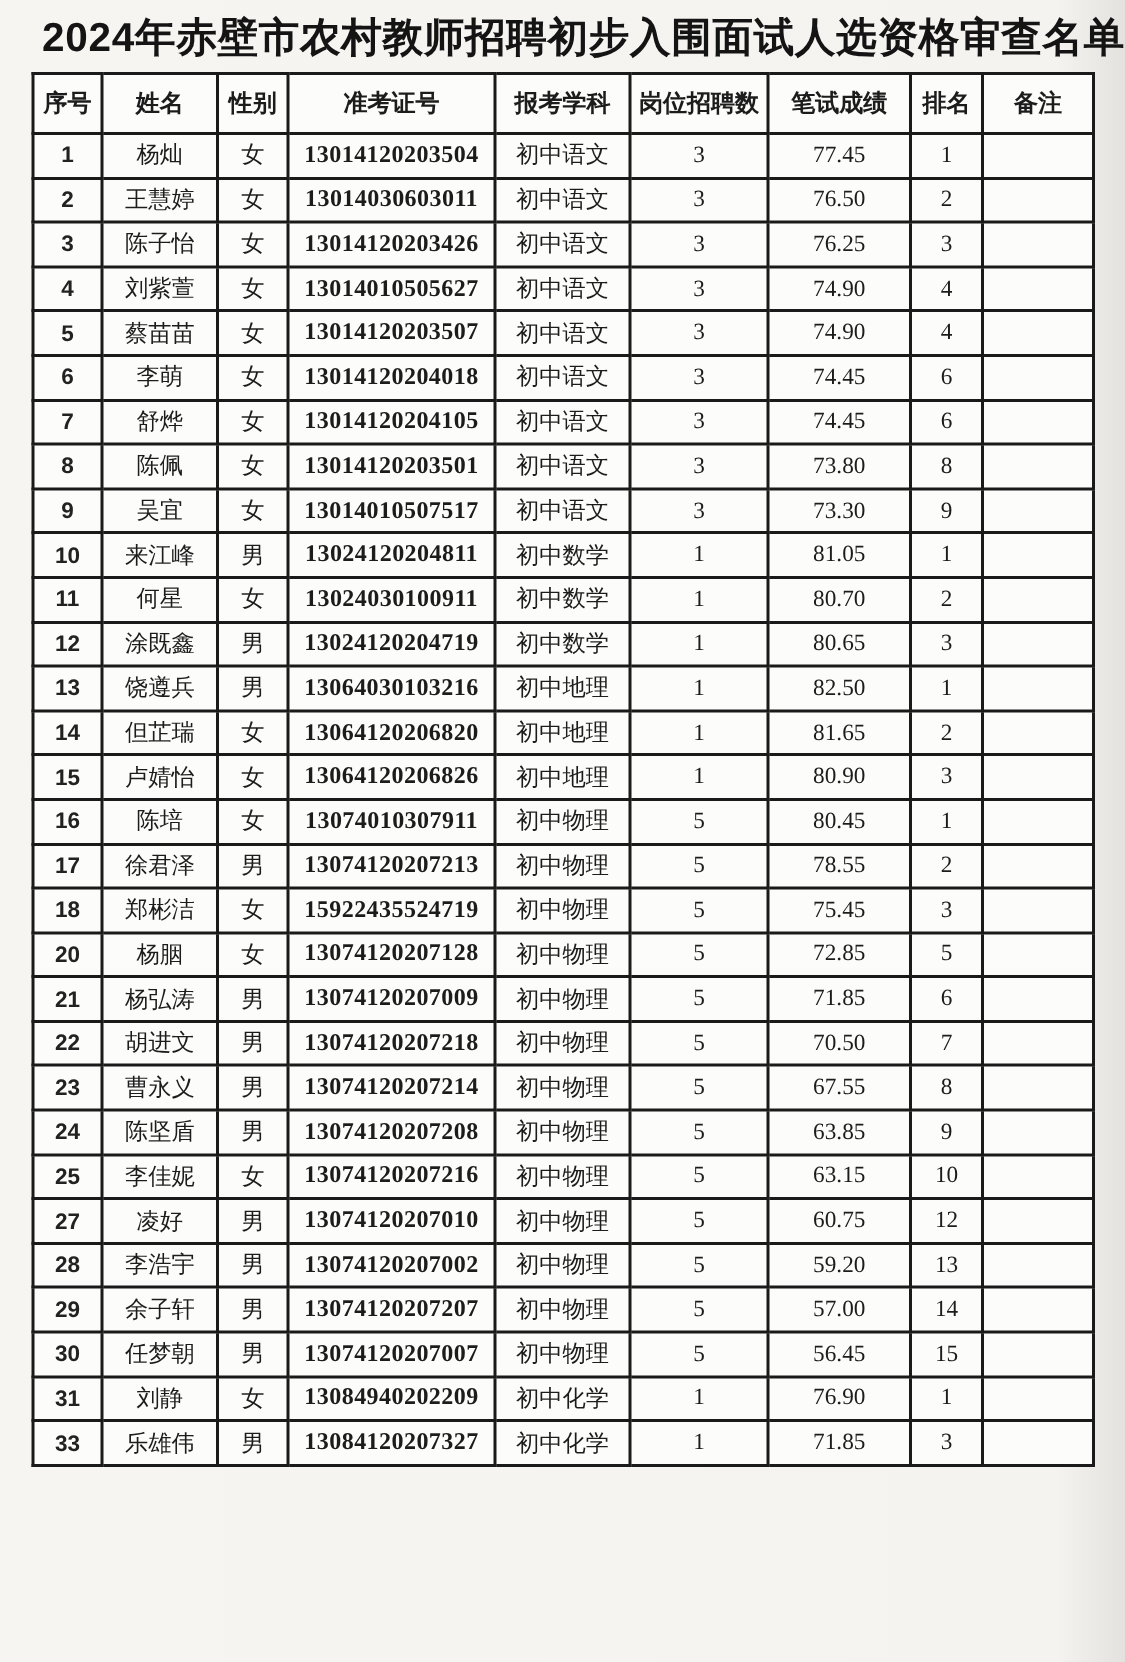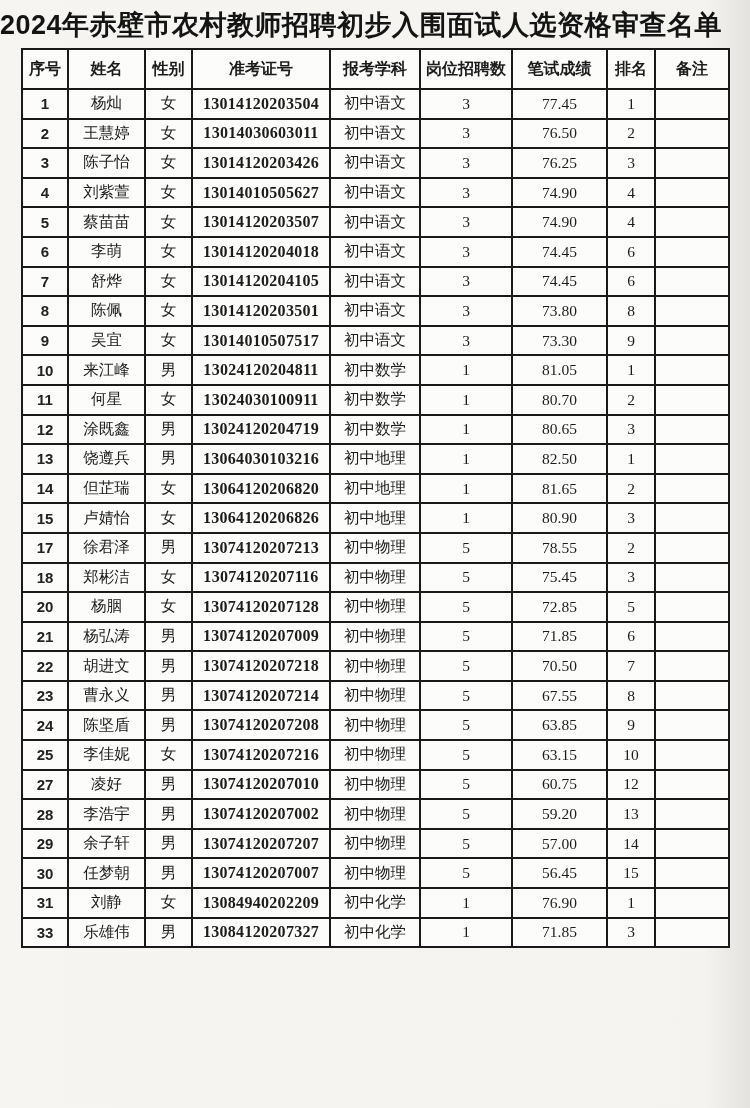--- a/index.html
+++ b/index.html
@@ -5,21 +5,21 @@
   html,body{margin:0;padding:0;}
   body{
     width:750px;height:1108px;overflow:hidden;
     background:linear-gradient(90deg,#f6f5f2 0%,#f4f3f0 94%,#e3e2df 100%);
     font-family:"Liberation Serif","DejaVu Serif",serif;
     -webkit-font-smoothing:antialiased;
   }
   .page{width:750px;height:1108px;position:relative;}
   .title{
     margin:7px 0 5px 0;
-    text-align:left;
+    text-align:right;
     font-size:27px;
     font-weight:700;
     color:#141414;
     font-family:"Liberation Sans","DejaVu Sans",sans-serif;
     letter-spacing:0.5px;
   }
   table.roster{
     border-collapse:collapse;
     table-layout:fixed;
     width:707px;
@@ -253,35 +253,46 @@
           <td class="col-name">卢婧怡</td>
           <td class="col-gender">女</td>
           <td class="col-exam-no">13064120206826</td>
           <td class="col-subject">初中地理</td>
           <td class="col-positions">1</td>
           <td class="col-score">80.90</td>
           <td class="col-rank">3</td>
           <td class="col-remark"></td>
         </tr>
         <tr>
+          <td class="col-no">16</td>
+          <td class="col-name">陈培</td>
+          <td class="col-gender">女</td>
+          <td class="col-exam-no">13074010307911</td>
+          <td class="col-subject">初中物理</td>
+          <td class="col-positions">5</td>
+          <td class="col-score">80.45</td>
+          <td class="col-rank">1</td>
+          <td class="col-remark"></td>
+        </tr>
+        <tr>
           <td class="col-no">17</td>
           <td class="col-name">徐君泽</td>
           <td class="col-gender">男</td>
           <td class="col-exam-no">13074120207213</td>
           <td class="col-subject">初中物理</td>
           <td class="col-positions">5</td>
           <td class="col-score">78.55</td>
           <td class="col-rank">2</td>
           <td class="col-remark"></td>
         </tr>
         <tr>
           <td class="col-no">18</td>
           <td class="col-name">郑彬洁</td>
           <td class="col-gender">女</td>
-          <td class="col-exam-no">13074120207116</td>
+          <td class="col-exam-no">15922435524719</td>
           <td class="col-subject">初中物理</td>
           <td class="col-positions">5</td>
           <td class="col-score">75.45</td>
           <td class="col-rank">3</td>
           <td class="col-remark"></td>
         </tr>
         <tr>
           <td class="col-no">20</td>
           <td class="col-name">杨胭</td>
           <td class="col-gender">女</td>

